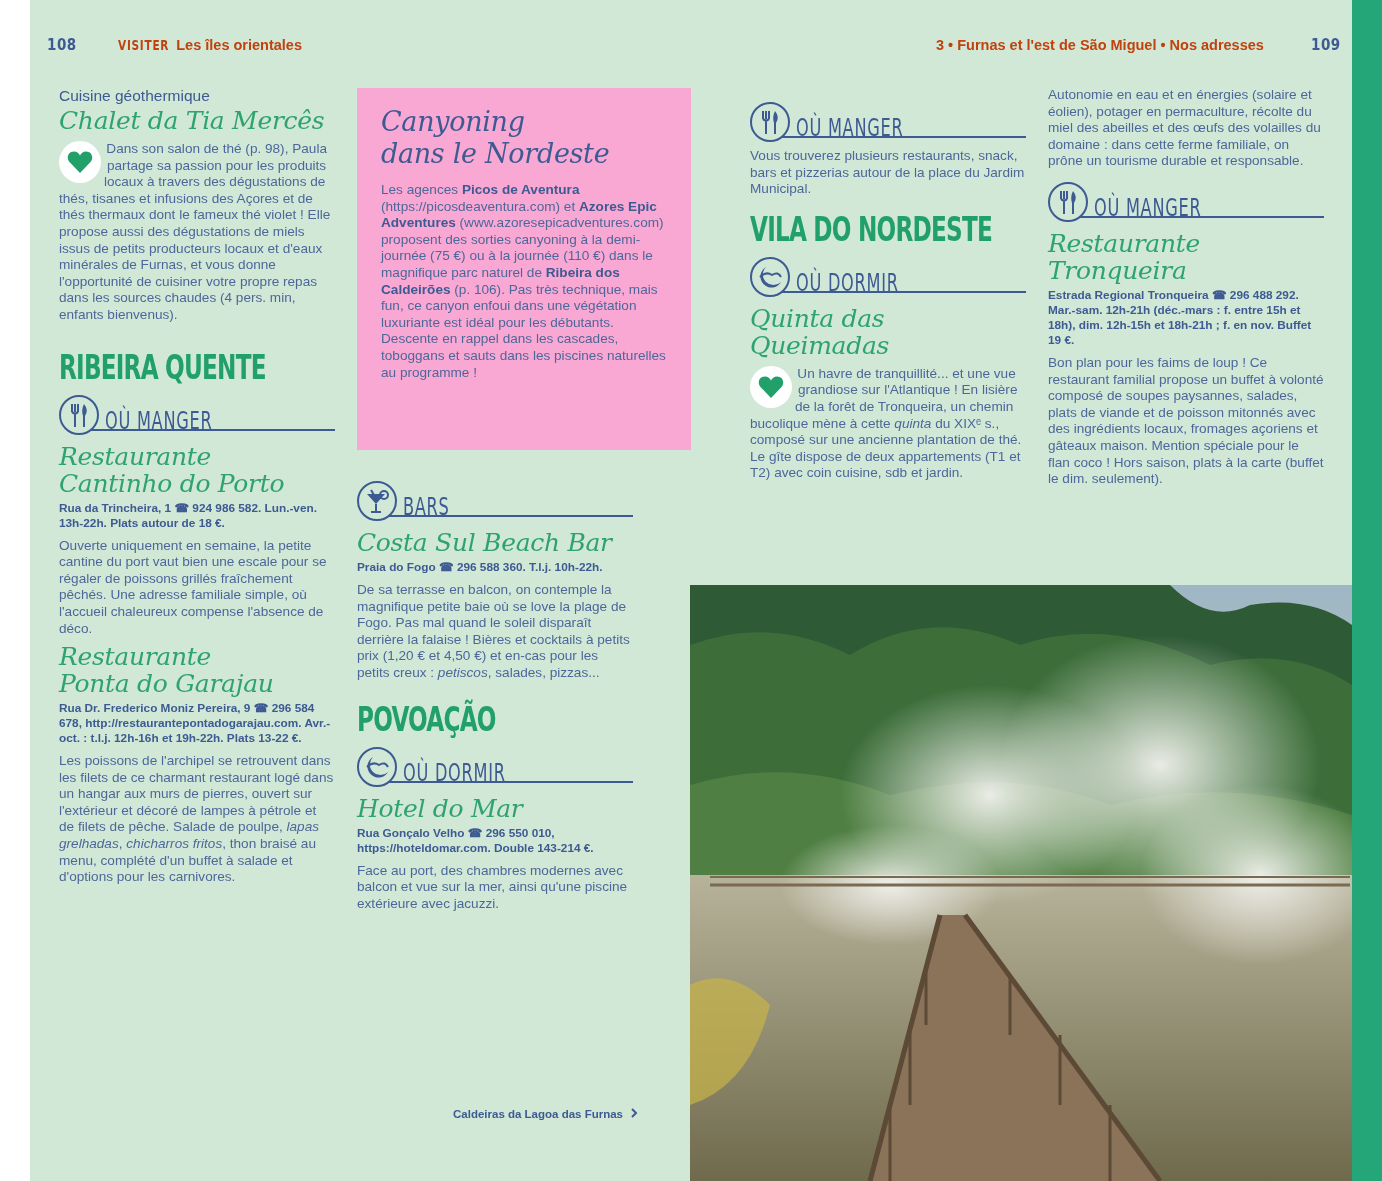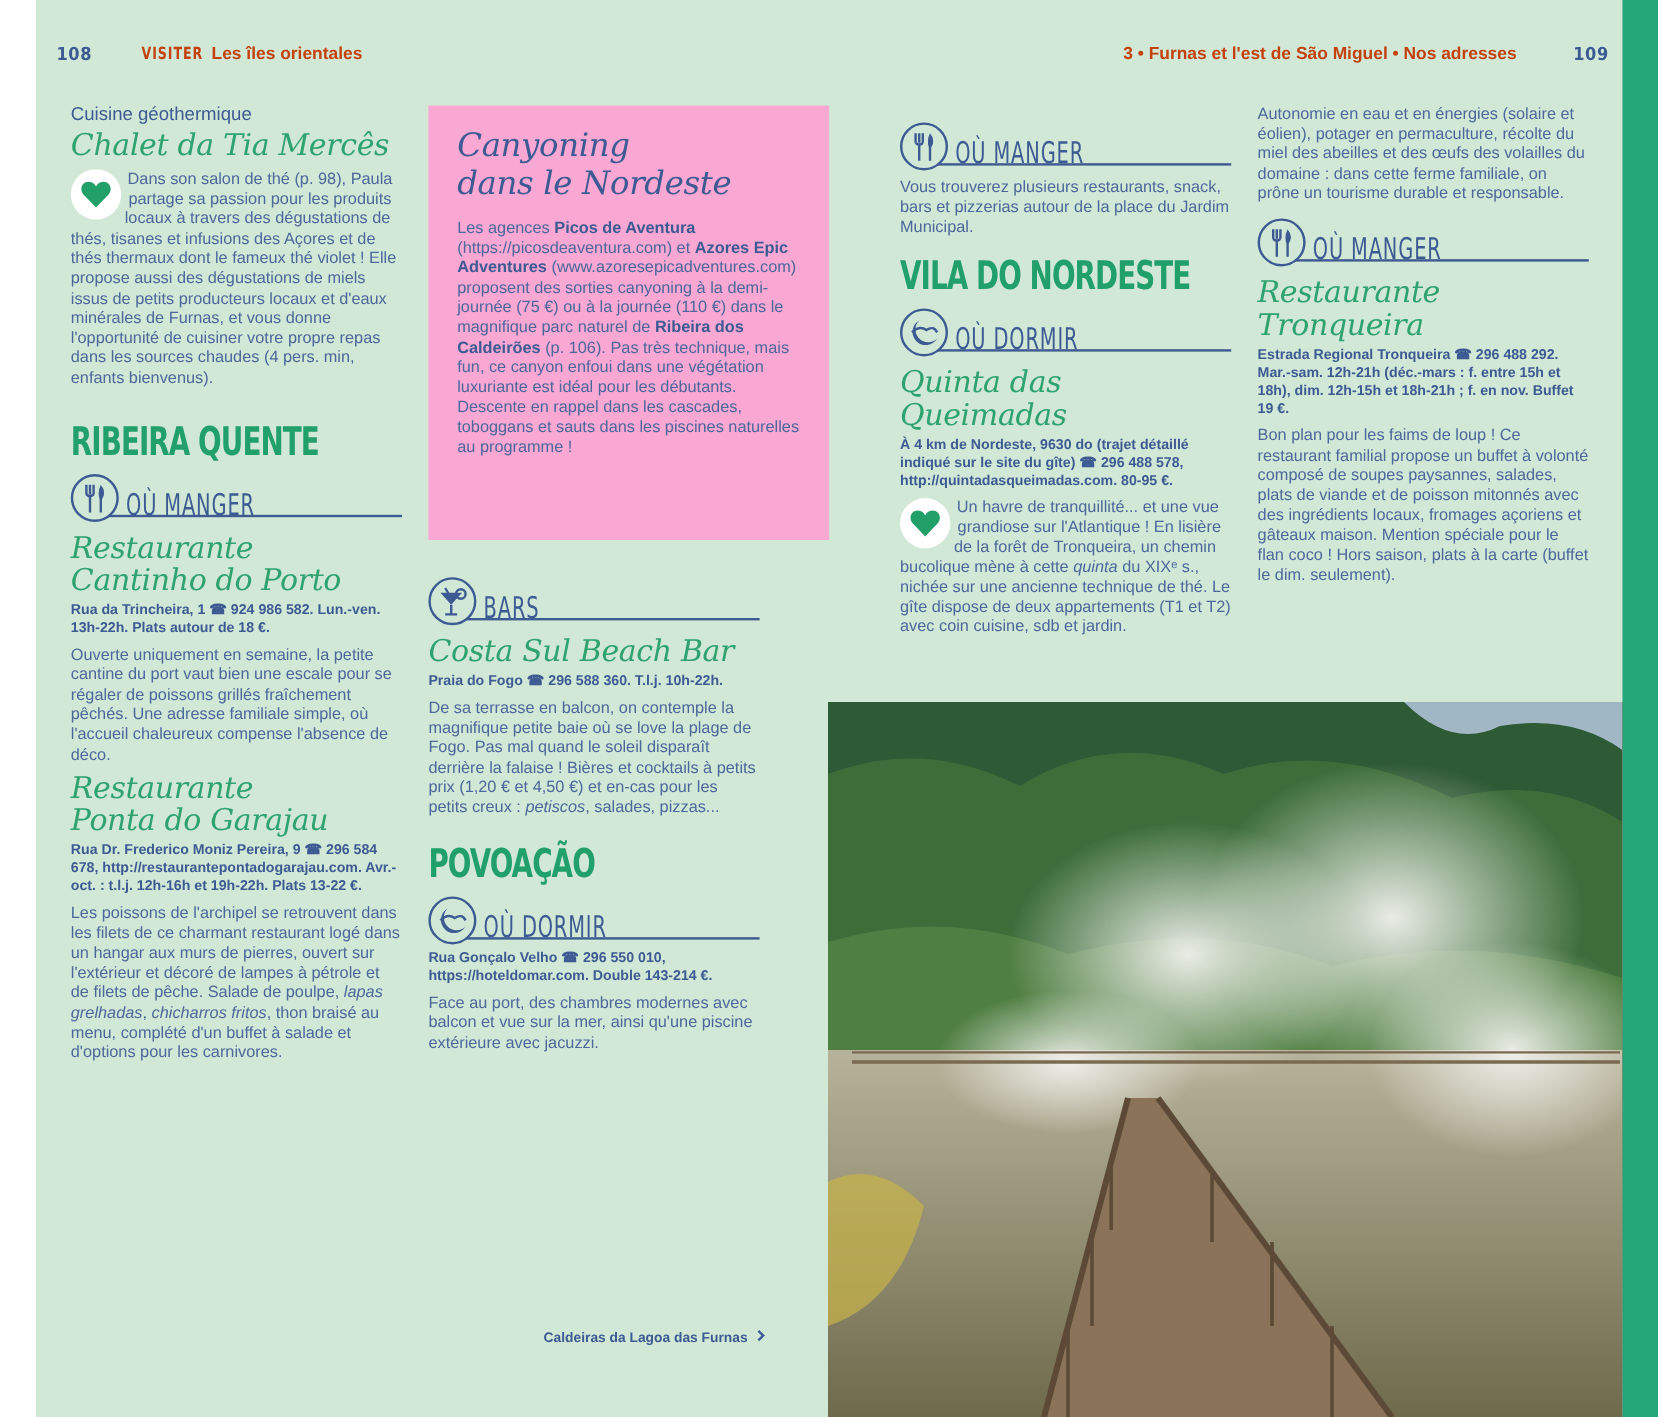--- a/index.html
+++ b/index.html
@@ -117,20 +117,21 @@
   <div class="section-head" style="margin-top:4px;">
     <div class="section-icon">
       <svg width="28" height="28" viewBox="0 0 28 28">
           <path d="M10 4 A11 11 0 1 0 25 19 A9 9 0 0 1 10 4 z" fill="#3d5a92"></path>
           <path d="M4 14 q6 -6 12 -2 q6 -4 9 2" stroke="#3d5a92" stroke-width="2" fill="none"></path>
         </svg>
     </div>
     <span class="section-label">OÙ DORMIR</span>
     <div class="rule"></div>
   </div>
+  <div class="script" style="margin-top:8px;">Hotel do Mar</div>
   <div class="info">Rua Gonçalo Velho ☎ 296 550 010, https://hoteldomar.com. Double 143-214 €.</div>
   <div class="body">Face au port, des chambres modernes avec balcon et vue sur la mer, ainsi qu'une piscine extérieure avec jacuzzi.</div>
 </div>
 
 <div class="col" style="left:750px; top:98px; width:276px;">
   <div class="section-head">
     <div class="section-icon">
       <svg width="28" height="28" viewBox="0 0 28 28">
           <path d="M7 3 v8 M10 3 v8 M13 3 v8 M7 11 q3 3 6 0 M10 12 v14" stroke="#3d5a92" stroke-width="2" fill="none"></path>
           <path d="M19 3 q5 6 1 12 v11 h-2 v-11 q-2 -6 1 -12z" fill="#3d5a92"></path>
@@ -147,28 +148,27 @@
     <div class="section-icon">
       <svg width="28" height="28" viewBox="0 0 28 28">
           <path d="M10 4 A11 11 0 1 0 25 19 A9 9 0 0 1 10 4 z" fill="#3d5a92"></path>
           <path d="M4 14 q6 -6 12 -2 q6 -4 9 2" stroke="#3d5a92" stroke-width="2" fill="none"></path>
         </svg>
     </div>
     <span class="section-label">OÙ DORMIR</span>
     <div class="rule"></div>
   </div>
   <div class="script" style="margin-top:8px;">Quinta das Queimadas</div>
-  <div class="info">À 4 km de Nordeste, 9630 do (trajet détaillé indiqué sur le site du gîte) ☎ 296 488 578, http://quintadasqueimadas.com. 80-95 €.</div>
   <div class="body">
     <span class="fav-badge">
       <svg width="26" height="24" viewBox="0 0 26 24">
           <path d="M13 23 L2.5 12 C-1 8 1 1.5 7 1.5 C10 1.5 12 3.5 13 5.5 C14 3.5 16 1.5 19 1.5 C25 1.5 27 8 23.5 12 Z" fill="#22a06a"></path>
         </svg>
     </span>
-    <span>Un havre de tranquillité... et une vue grandiose sur l'Atlantique ! En lisière de la forêt de Tronqueira, un chemin bucolique mène à cette </span><i>quinta</i><span> du XIXᵉ s., nichée sur une ancienne technique de thé. Le gîte dispose de deux appartements (T1 et T2) avec coin cuisine, sdb et jardin.</span>
+    <span>Un havre de tranquillité... et une vue grandiose sur l'Atlantique ! En lisière de la forêt de Tronqueira, un chemin bucolique mène à cette </span><i>quinta</i><span> du XIXᵉ s., composé sur une ancienne plantation de thé. Le gîte dispose de deux appartements (T1 et T2) avec coin cuisine, sdb et jardin.</span>
   </div>
 </div>
 
 <div class="col" style="left:1048px; top:80px; width:276px;">
   <div class="body">Autonomie en eau et en énergies (solaire et éolien), potager en permaculture, récolte du miel des abeilles et des œufs des volailles du domaine : dans cette ferme familiale, on prône un tourisme durable et responsable.</div>
   <div class="section-head" style="margin-top:8px;">
     <div class="section-icon">
       <svg width="28" height="28" viewBox="0 0 28 28">
           <path d="M7 3 v8 M10 3 v8 M13 3 v8 M7 11 q3 3 6 0 M10 12 v14" stroke="#3d5a92" stroke-width="2" fill="none"></path>
           <path d="M19 3 q5 6 1 12 v11 h-2 v-11 q-2 -6 1 -12z" fill="#3d5a92"></path>

